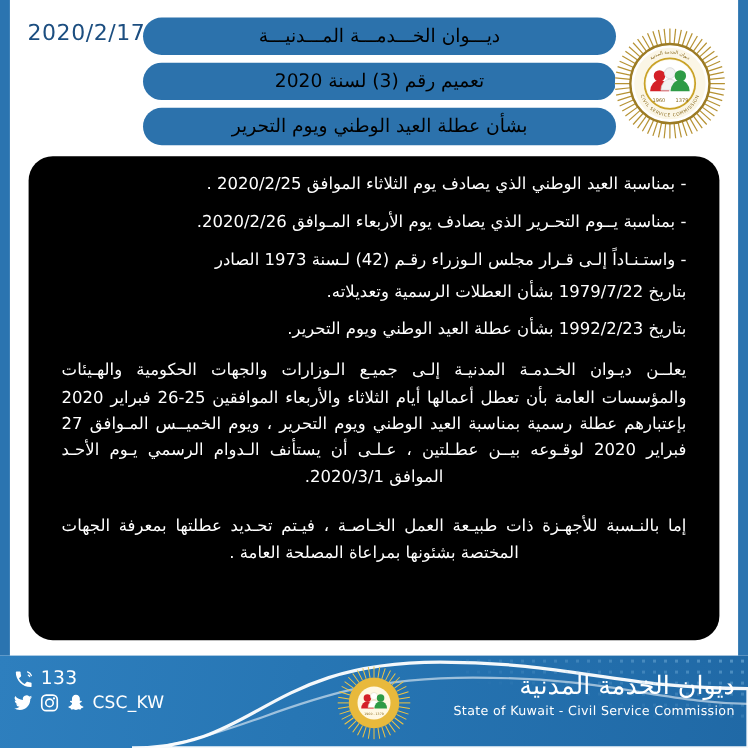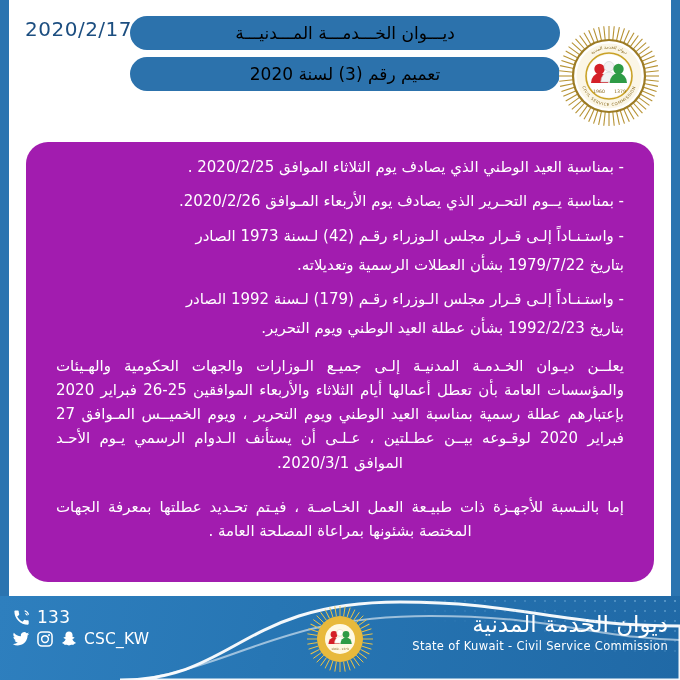--- a/index.html
+++ b/index.html
@@ -85,21 +85,21 @@
     height: 108px;
   }
 
   
   .body-panel {
     position: absolute;
     left: 26px;
     top: 142px;
     width: 628px;
     height: 440px;
-    background: #a21caf;
+    background: #000000;
     border-radius: 22px;
     box-sizing: border-box;
     padding: 14px 30px 12px 30px;
     direction: rtl;
     color: #ffffff;
   }
   .bullet-line {
     direction: rtl;
     text-align: right;
     font-size: 15px;
@@ -223,20 +223,21 @@
   <div class="edge-strip left"></div>
   <div class="edge-strip right"></div>
 
   <div class="header">
 
     <div class="doc-date">2020/2/17</div>
 
     <div class="badge-stack">
       <div class="badge title-main">ديـــوان الخـــدمـــة المـــدنيـــة</div>
       <div class="badge">تعميم رقم (3) لسنة 2020</div>
+      <div class="badge">بشأن عطلة العيد الوطني ويوم التحرير</div>
     </div>
 
     <div class="emblem-header">
       <svg viewBox="0 0 104 108" width="104" height="108">
         <g transform="translate(52,54)">
           <g>
             <circle r="50" fill="#ffffff"></circle>
             <g stroke="#B69233" stroke-width="1.1">
               <line x1="0" y1="-50" x2="0" y2="-36"></line>
               <line x1="0" y1="-50" x2="0" y2="-36" transform="rotate(6)"></line>
@@ -338,21 +339,20 @@
     <div class="bullet-block">
       <p class="bullet-line">- بمناسبة يــوم التحـرير الذي يصادف يوم الأربعاء المـوافق 2020/2/26.</p>
     </div>
 
     <div class="bullet-block">
       <p class="bullet-line">- واستـنـاداً إلـى قـرار مجلس الـوزراء رقـم (42) لـسنة 1973 الصادر</p>
       <p class="bullet-line">بتاريخ 1979/7/22 بشأن العطلات الرسمية وتعديلاته.</p>
     </div>
 
     <div class="bullet-block">
-      <p class="bullet-line">- واستـنـاداً إلـى قـرار مجلس الـوزراء رقـم (179) لـسنة 1992 الصادر</p>
       <p class="bullet-line">بتاريخ 1992/2/23 بشأن عطلة العيد الوطني ويوم التحرير.</p>
     </div>
 
     <p class="para para-main">يعلــن ديـوان الخـدمـة المدنيـة إلـى جميـع الـوزارات والجهات الحكومية والهـيئات والمؤسسات العامة بأن تعطل أعمالها أيام الثلاثاء والأربعاء الموافقين 25-26 فبراير 2020 بإعتبارهم عطلة رسمية بمناسبة العيد الوطني ويوم التحرير ، ويوم الخميــس المـوافق 27 فبراير 2020 لوقـوعه بيــن عطـلتين ، عـلـى أن يستأنف الـدوام الرسمي يـوم الأحـد الموافق 2020/3/1.</p>
 
     <p class="para para-tail">إما بالنـسبة للأجهـزة ذات طبيـعة العمل الخـاصـة ، فيـتم تحـديد عطلتها بمعرفة الجهات المختصة بشئونها بمراعاة المصلحة العامة .</p>
   </div>
 
   <div class="footer">
 

